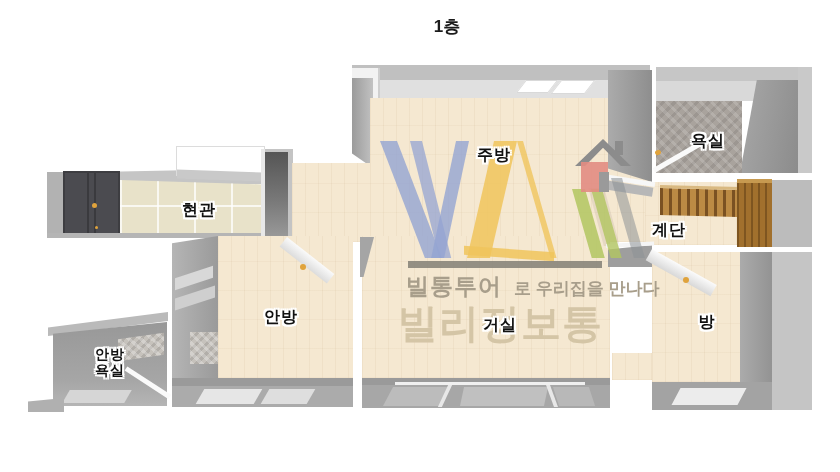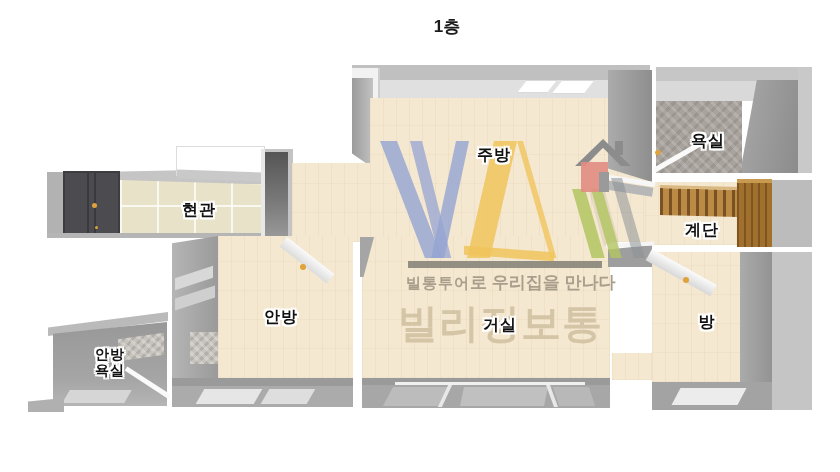--- a/index.html
+++ b/index.html
@@ -93,21 +93,21 @@
 
   <div class="wm" style="left:575px;top:139px;width:56px;height:56px;z-index:6;">
     <div class="abs" style="left:0;top:0;width:56px;height:27px;background:#8c8c8c;clip-path:polygon(0 100%,50% 0,100% 100%,82% 100%,50% 32%,18% 100%);"></div>
     <div class="abs" style="left:40px;top:2px;width:8px;height:14px;background:#8c8c8c;"></div>
     <div class="abs" style="left:6px;top:23px;width:27px;height:30px;background:rgba(226,140,130,.9);"></div>
     <div class="abs" style="left:24px;top:33px;width:10px;height:20px;background:#9a9a9a;"></div>
   </div>
 
   <div class="wm" style="left:408px;top:261px;width:194px;height:7px;background:rgba(130,127,118,.85);"></div>
   <div class="wm" style="left:406px;top:271px;width:200px;text-align:center;color:#a89e8b;white-space:nowrap;">
-    <span style="font-size:15px;font-weight:bold;letter-spacing:1px;">빌통투어</span><span style="font-size:17px;font-weight:bold;">로 우리집을 만나다</span>
+    <span style="font-size:23px;font-weight:bold;letter-spacing:1px;">빌통투어</span><span style="font-size:17px;font-weight:bold;margin-left:12px;">로 우리집을 만나다</span>
   </div>
   <div class="wm" style="left:398px;top:296px;width:214px;font-size:40px;font-weight:bold;color:#d4c5a6;letter-spacing:1px;">빌리정보통</div>
 
   <div class="abs" style="left:656px;top:67px;width:156px;height:14px;background:#c6c6c6;"></div>
   <div class="abs" style="left:656px;top:81px;width:108px;height:20px;background:#d9d9d9;"></div>
   <div class="abs" style="left:740px;top:80px;width:60px;height:93px;background:linear-gradient(100deg,#a8a8a8,#8b8b8b);clip-path:polygon(28% 0,100% 0,100% 100%,0 100%);"></div>
   <div class="abs" style="left:798px;top:67px;width:14px;height:106px;background:#c9c9c9;"></div>
   <div class="abs herring" style="left:656px;top:101px;width:86px;height:72px;"></div>
   <div class="abs" style="left:654px;top:168px;width:54px;height:5px;background:#fafafa;transform:rotate(-30deg);transform-origin:left center;z-index:6;"></div>
   <div class="handle" style="left:655px;top:150px;width:6px;height:5px;transform:rotate(-20deg);"></div>
@@ -140,21 +140,21 @@
   <div class="abs" style="left:48px;top:312px;width:120px;height:24px;background:#bababa;clip-path:polygon(0 65%,100% 0,100% 38%,0 100%);"></div>
   <div class="abs" style="left:53px;top:322px;width:114px;height:84px;background:linear-gradient(180deg,#989898 0%,#a6a6a6 70%,#b5b5b5 100%);clip-path:polygon(0 14%,100% 0,100% 100%,0 100%);"></div>
   <div class="abs herring-light" style="left:118px;top:336px;width:46px;height:22px;transform:skewY(-8deg);"></div>
   <div class="abs" style="left:126px;top:366px;width:52px;height:5px;background:#fafafa;transform:rotate(33deg);transform-origin:left center;z-index:6;"></div>
   <div class="abs" style="left:66px;top:390px;width:62px;height:13px;background:#d6d6d6;transform:skewX(-30deg);"></div>
   <div class="abs" style="left:28px;top:398px;width:36px;height:14px;background:#b0b0b0;clip-path:polygon(0 25%,100% 0,100% 100%,0 100%);"></div>
 
   <div class="room-label" style="left:494px;top:155px;">주방</div>
   <div class="room-label" style="left:708px;top:141px;">욕실</div>
   <div class="room-label" style="left:199px;top:210px;">현관</div>
-  <div class="room-label" style="left:702px;top:230px;">계단</div>
+  <div class="room-label" style="left:669px;top:230px;">계단</div>
   <div class="room-label" style="left:281px;top:317px;">안방</div>
   <div class="room-label" style="left:500px;top:325px;">거실</div>
   <div class="room-label" style="left:707px;top:322px;">방</div>
   <div class="room-label small" style="left:110px;top:362px;">
     <span style="display:block;">안방</span>
     <span style="display:block;">욕실</span>
   </div>
 
 </div>
 

